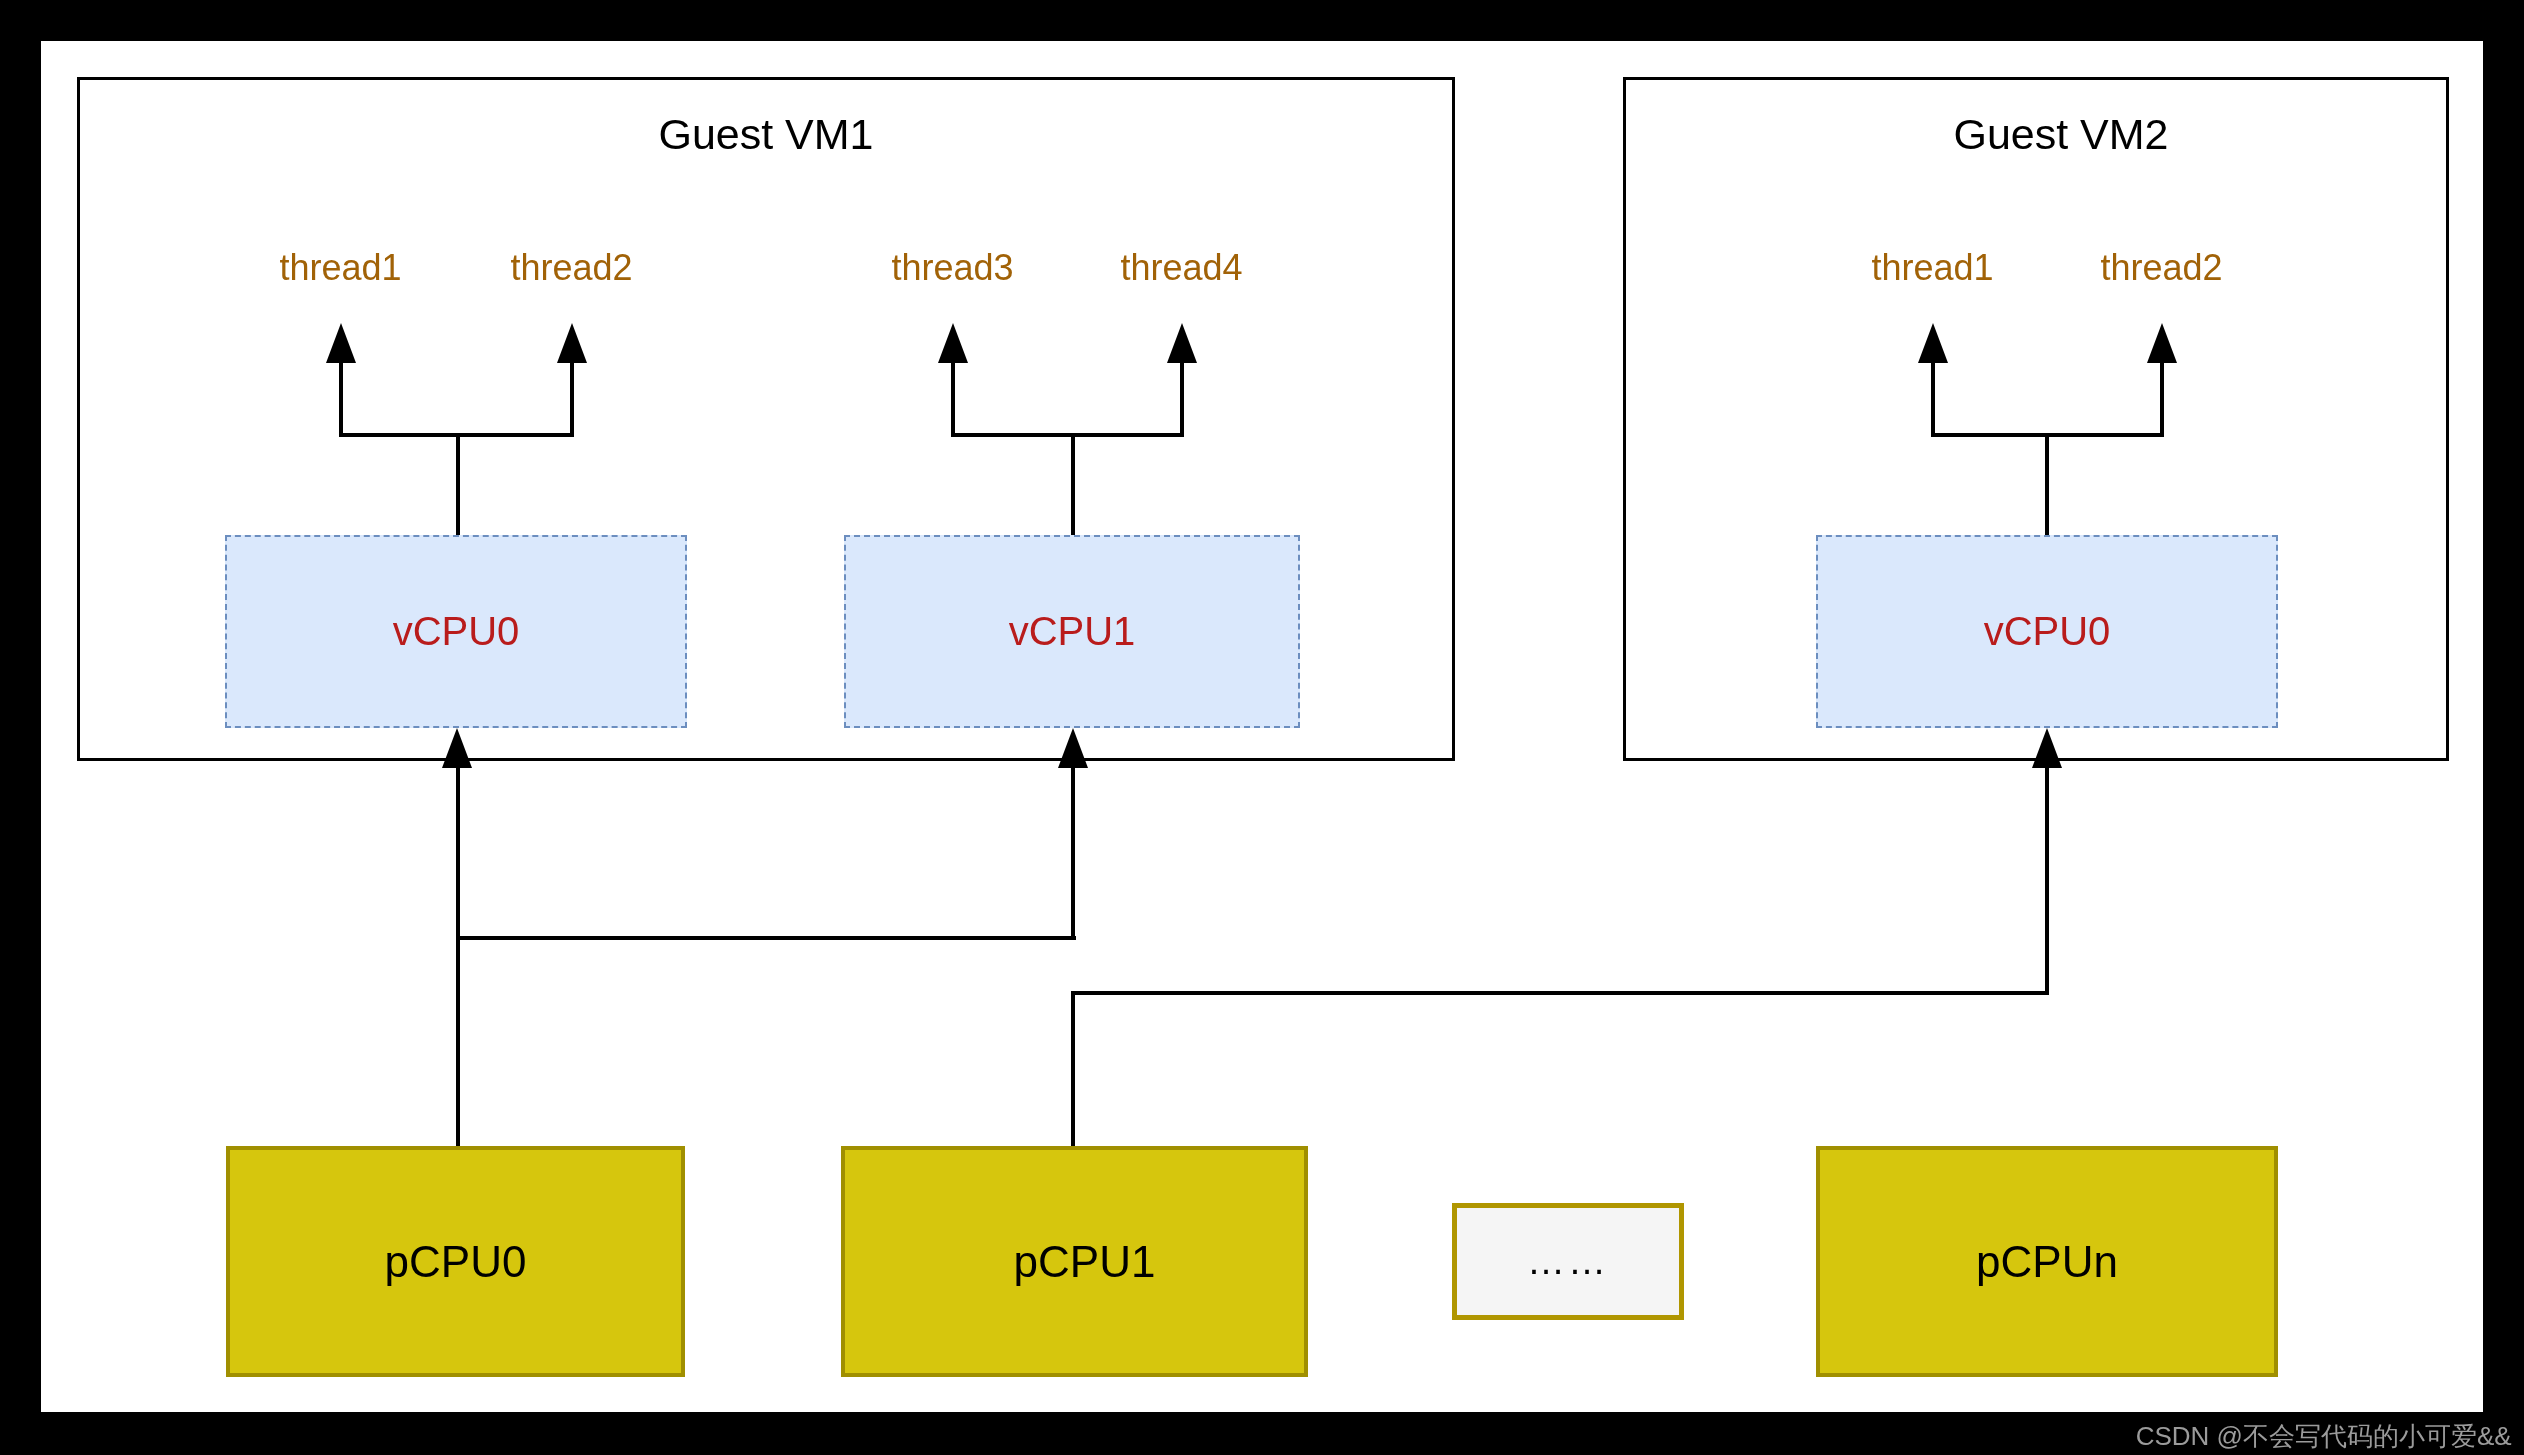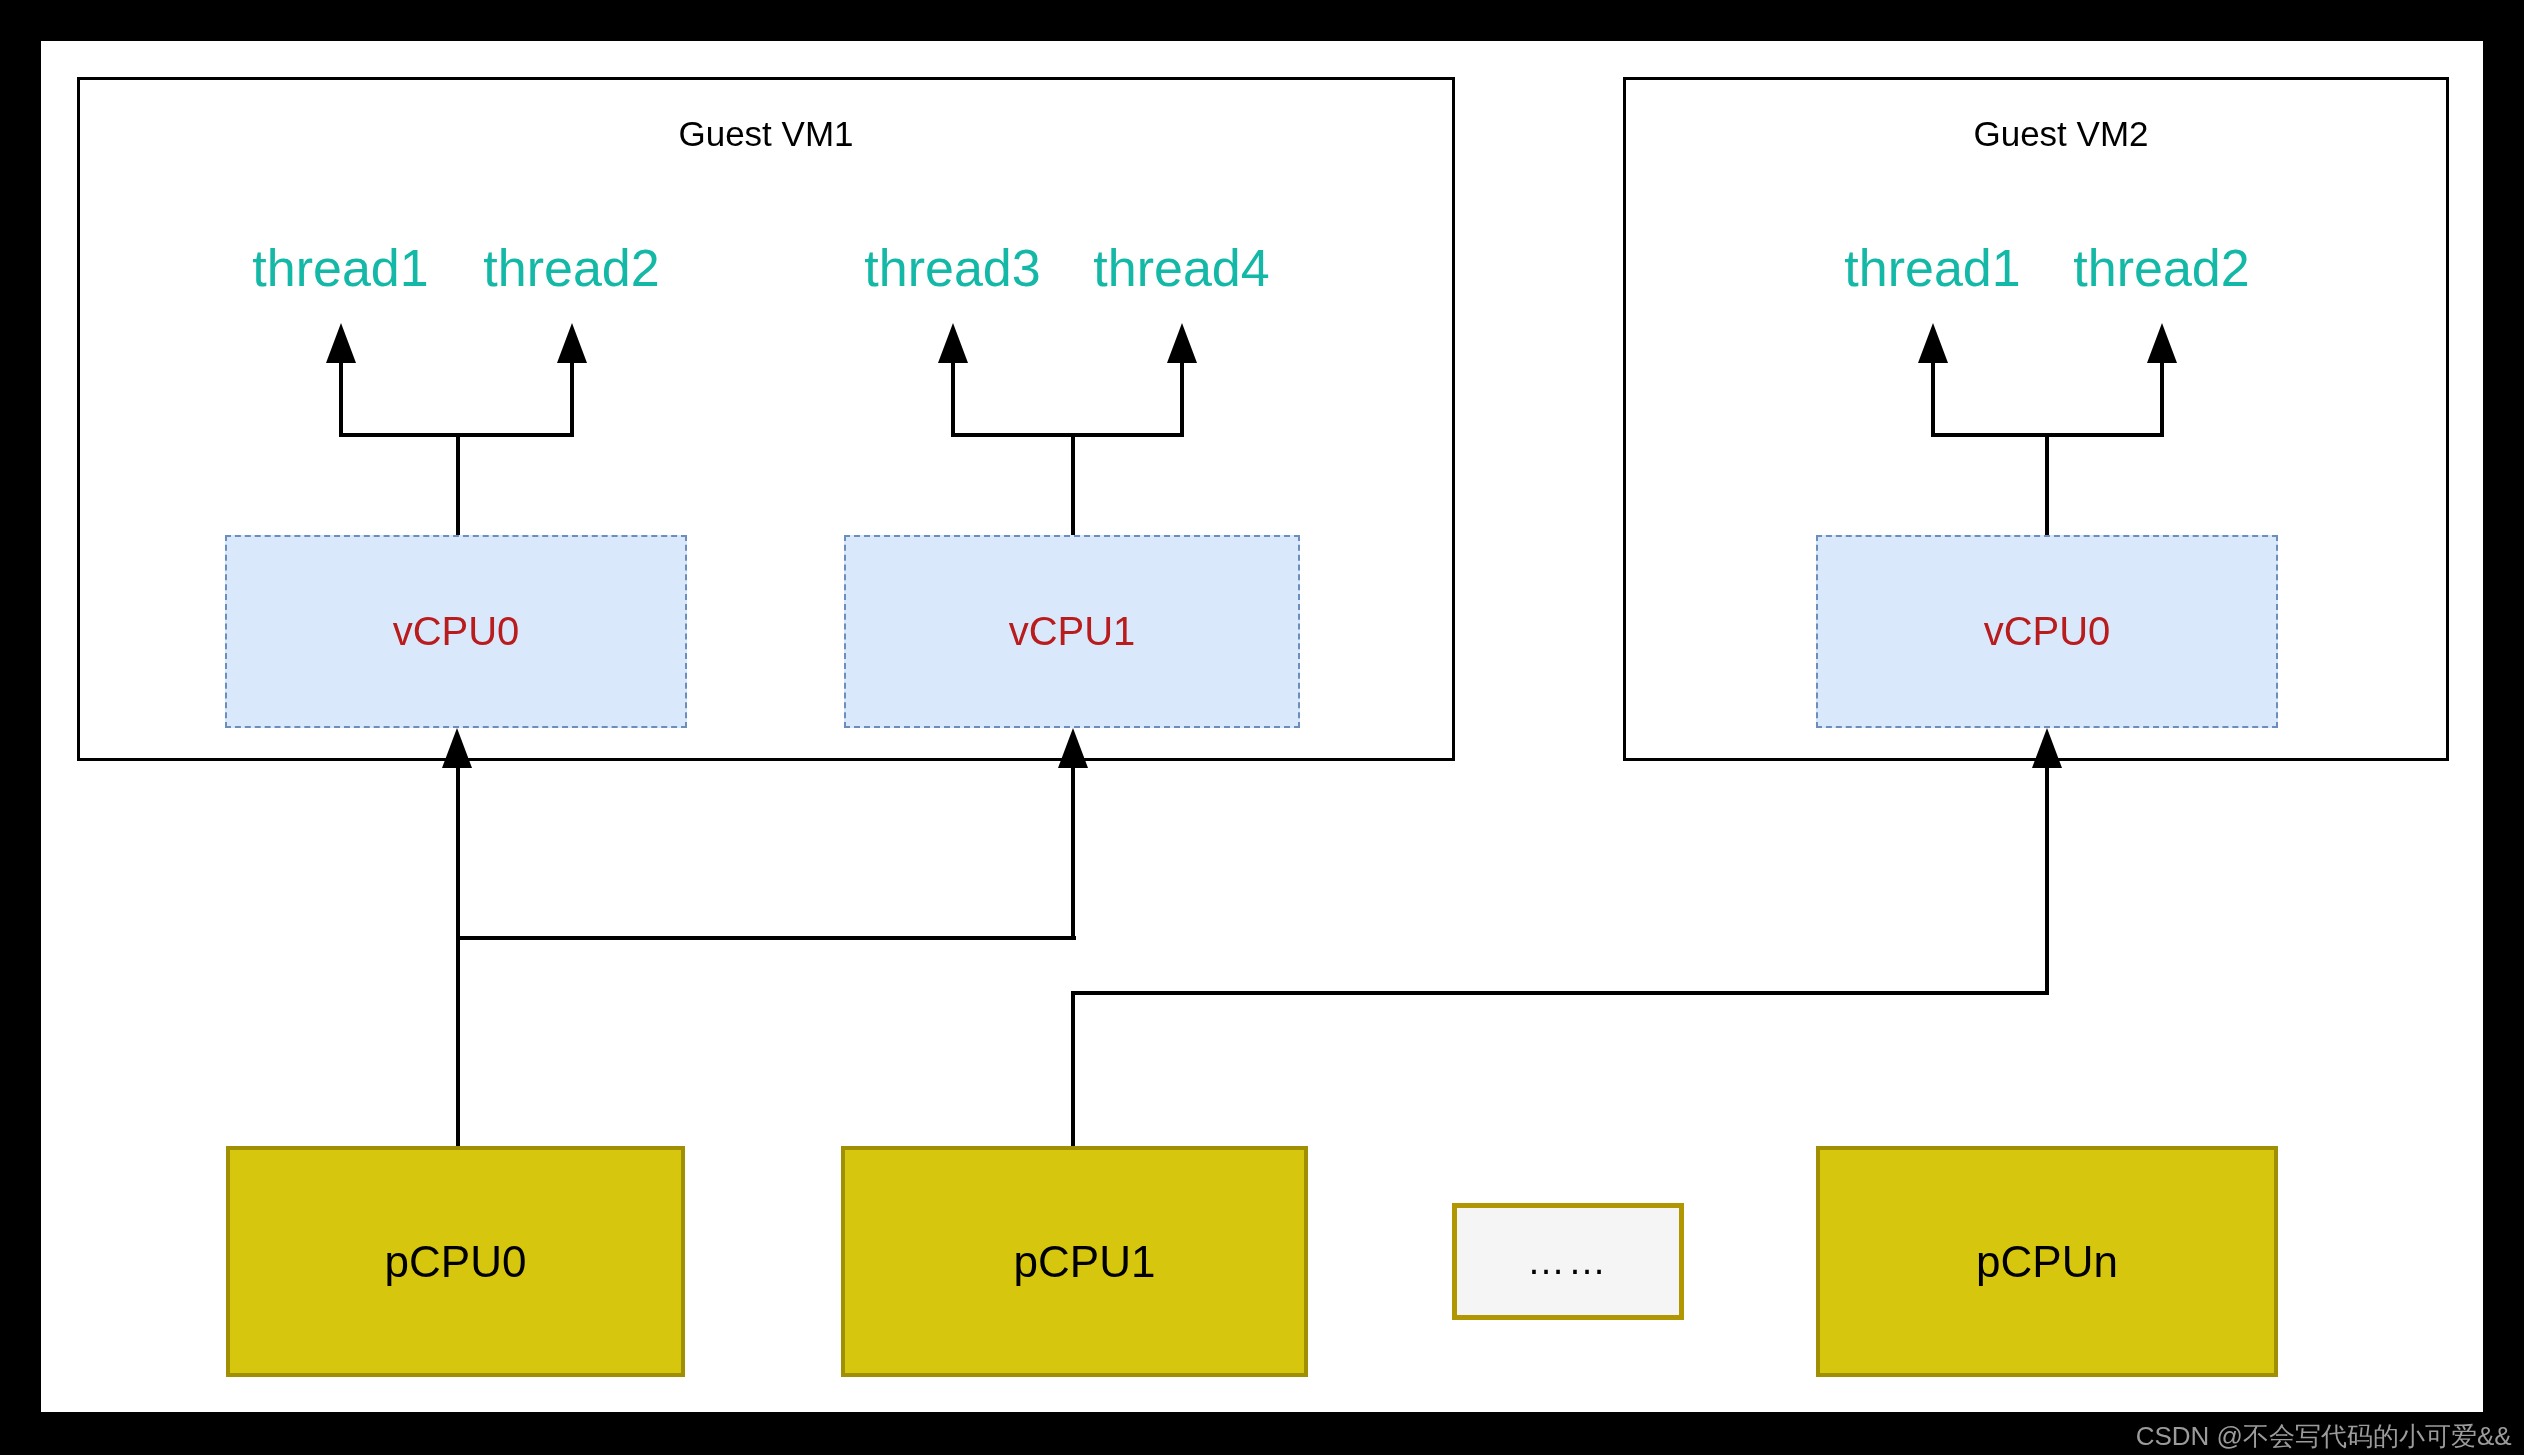--- a/index.html
+++ b/index.html
@@ -16,28 +16,28 @@
   }
   .vm-box{
     position:absolute;
     border:3.8px solid #000;
     background:#fff;
     box-sizing:border-box;
   }
   .vm-title{
     position:absolute;
     text-align:center;
-    font-size:35px;color:#000;
+    font-size:43px;color:#000;
     line-height:48px;
   }
   .thread-label{
     position:absolute;
     width:229px;margin-left:-115px;
     text-align:center;
-    font-size:52px;color:#14b8a6;
+    font-size:36px;color:#a16207;
     line-height:48px;
   }
   .vcpu-box{
     position:absolute;
     width:462px;height:193px;
     background:var(--vcpu-fill,#dae8fc);
     border:2.9px dashed var(--vcpu-border,#6c8ebf);
     box-sizing:border-box;
     display:flex;align-items:center;justify-content:center;
     font-size:40px;color:#b91c1c;

